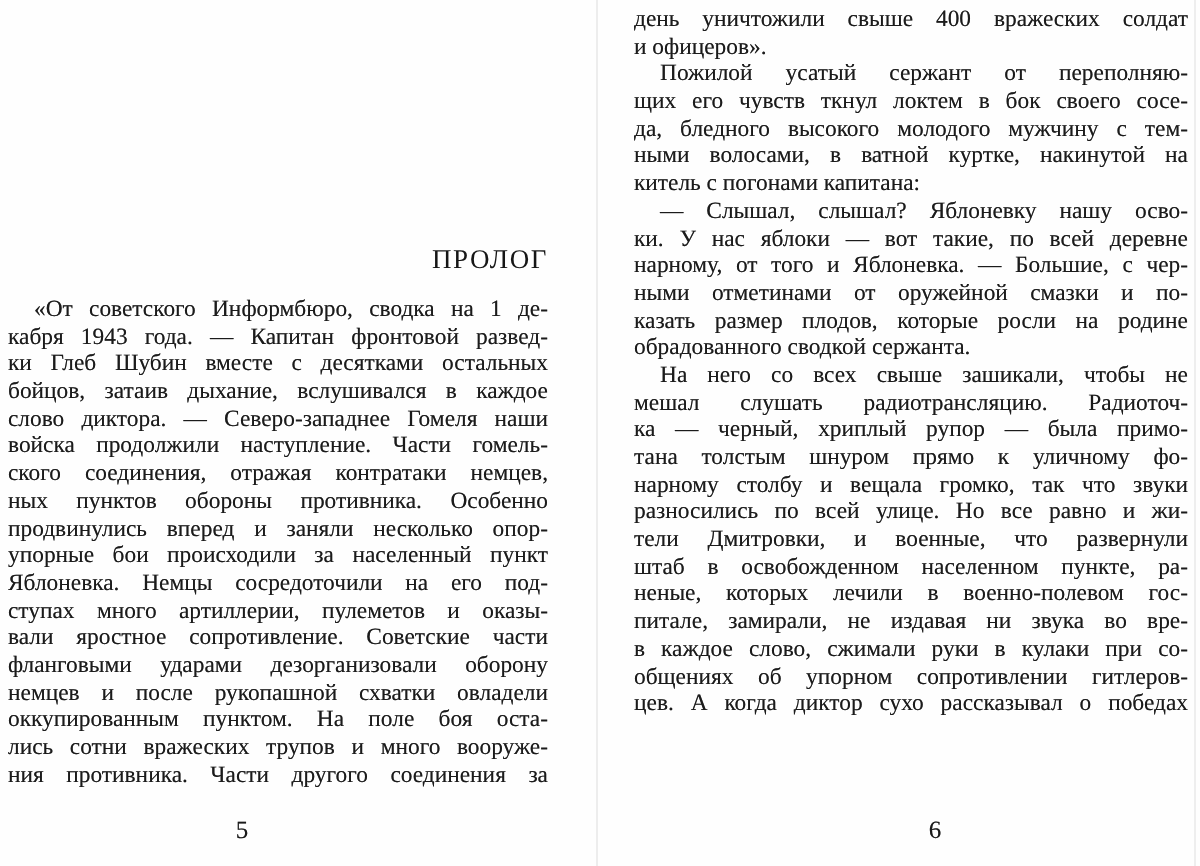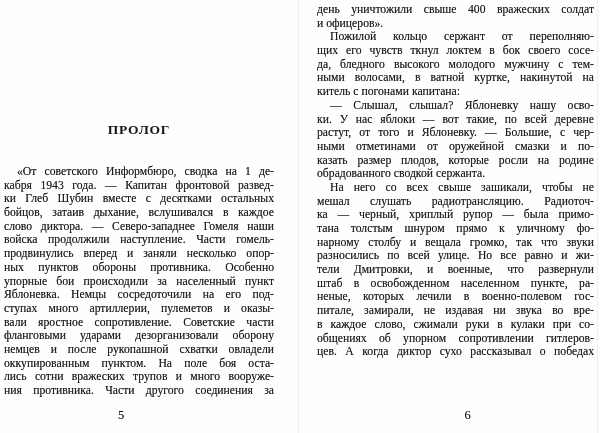--- a/index.html
+++ b/index.html
@@ -15,27 +15,27 @@
     overflow:hidden;
     font-family:"Liberation Serif","DejaVu Serif",serif;
     color:var(--text-color);
   }
   .page{position:absolute;top:0;height:433px;overflow:hidden;}
   .page-left{left:4px;width:270px;}
   .page-right{left:317px;width:277px;}
   .heading{
     margin:122px 0 0 0;
     font-size:13.5px;
-    font-weight:bold;
-    text-align:center;
+    font-weight:normal;
+    text-align:right;
     letter-spacing:0.8px;
     line-height:16px;
     color:#161616;
   }
-  .page-left .text{margin-top:27px;}
+  .page-left .text{margin-top:10px;}
   .page-right .text{margin-top:3px;}
   .tline{
     height:var(--lh);
     line-height:var(--lh);
     font-size:11.7px;
     text-align:justify;
     text-align-last:justify;
     overflow:hidden;
     text-shadow:0 0 0.3px rgba(20,20,20,0.55);
   }
@@ -71,49 +71,50 @@
 
   <div class="page page-left">
     <h1 class="heading">ПРОЛОГ</h1>
     <div class="text">
         <div class="tline indent">«От советского Информбюро, сводка на 1 де-</div>
         <div class="tline">кабря 1943 года. — Капитан фронтовой развед-</div>
         <div class="tline">ки Глеб Шубин вместе с десятками остальных</div>
         <div class="tline">бойцов, затаив дыхание, вслушивался в каждое</div>
         <div class="tline">слово диктора. — Северо-западнее Гомеля наши</div>
         <div class="tline">войска продолжили наступление. Части гомель-</div>
+        <div class="tline">ского соединения, отражая контратаки немцев,</div>
+        <div class="tline">ных пунктов обороны противника. Особенно</div>
         <div class="tline">продвинулись вперед и заняли несколько опор-</div>
-        <div class="tline">ных пунктов обороны противника. Особенно</div>
         <div class="tline">упорные бои происходили за населенный пункт</div>
         <div class="tline">Яблоневка. Немцы сосредоточили на его под-</div>
         <div class="tline">ступах много артиллерии, пулеметов и оказы-</div>
         <div class="tline">вали яростное сопротивление. Советские части</div>
         <div class="tline">фланговыми ударами дезорганизовали оборону</div>
         <div class="tline">немцев и после рукопашной схватки овладели</div>
         <div class="tline">оккупированным пунктом. На поле боя оста-</div>
         <div class="tline">лись сотни вражеских трупов и много вооруже-</div>
         <div class="tline">ния противника. Части другого соединения за</div>
       </div>
     <div class="pagenum">5</div>
   </div>
 
   <div class="gutter-seam"></div>
 
   <div class="page page-right">
     <div class="text">
         <div class="tline">день уничтожили свыше 400 вражеских солдат</div>
         <div class="tline endline">и офицеров».</div>
-        <div class="tline indent">Пожилой кольцо сержант от переполняю-</div>
+        <div class="tline indent">Пожилой усатый сержант от переполняю-</div>
         <div class="tline">щих его чувств ткнул локтем в бок своего сосе-</div>
         <div class="tline">да, бледного высокого молодого мужчину с тем-</div>
         <div class="tline">ными волосами, в ватной куртке, накинутой на</div>
         <div class="tline endline">китель с погонами капитана:</div>
         <div class="tline indent">— Слышал, слышал? Яблоневку нашу осво-</div>
         <div class="tline">ки. У нас яблоки — вот такие, по всей деревне</div>
-        <div class="tline">растут, от того и Яблоневку. — Большие, с чер-</div>
+        <div class="tline">нарному, от того и Яблоневка. — Большие, с чер-</div>
         <div class="tline">ными отметинами от оружейной смазки и по-</div>
         <div class="tline">казать размер плодов, которые росли на родине</div>
         <div class="tline endline">обрадованного сводкой сержанта.</div>
         <div class="tline indent">На него со всех свыше зашикали, чтобы не</div>
         <div class="tline">мешал слушать радиотрансляцию. Радиоточ-</div>
         <div class="tline">ка — черный, хриплый рупор — была примо-</div>
         <div class="tline">тана толстым шнуром прямо к уличному фо-</div>
         <div class="tline">нарному столбу и вещала громко, так что звуки</div>
         <div class="tline">разносились по всей улице. Но все равно и жи-</div>
         <div class="tline">тели Дмитровки, и военные, что развернули</div>

